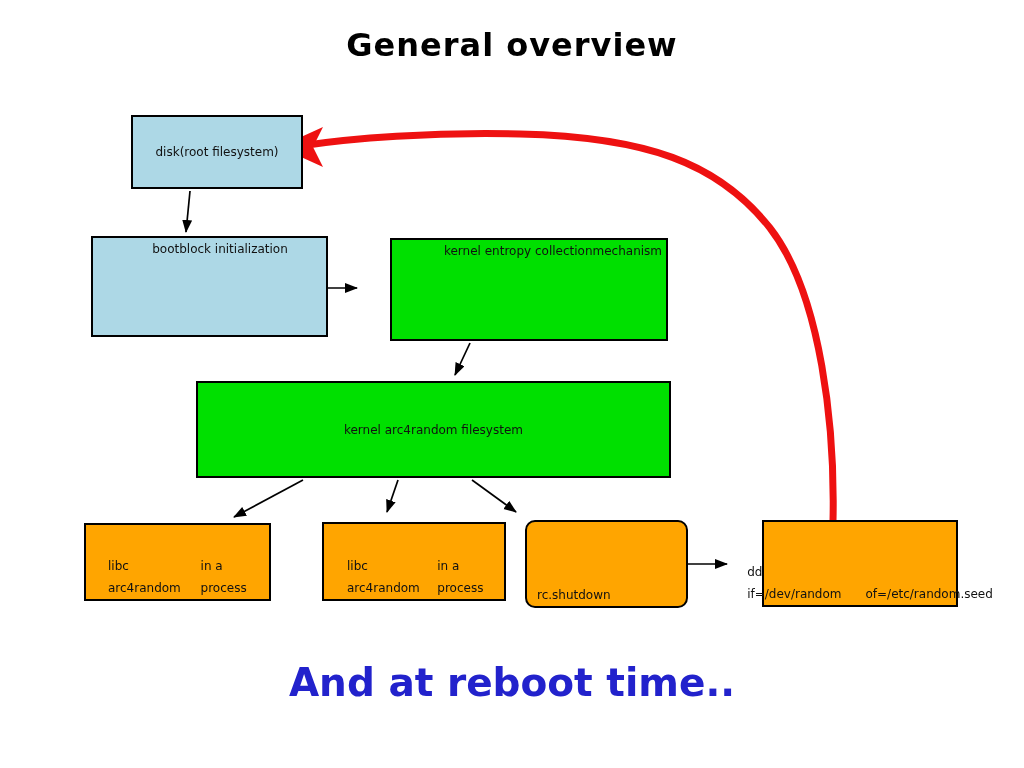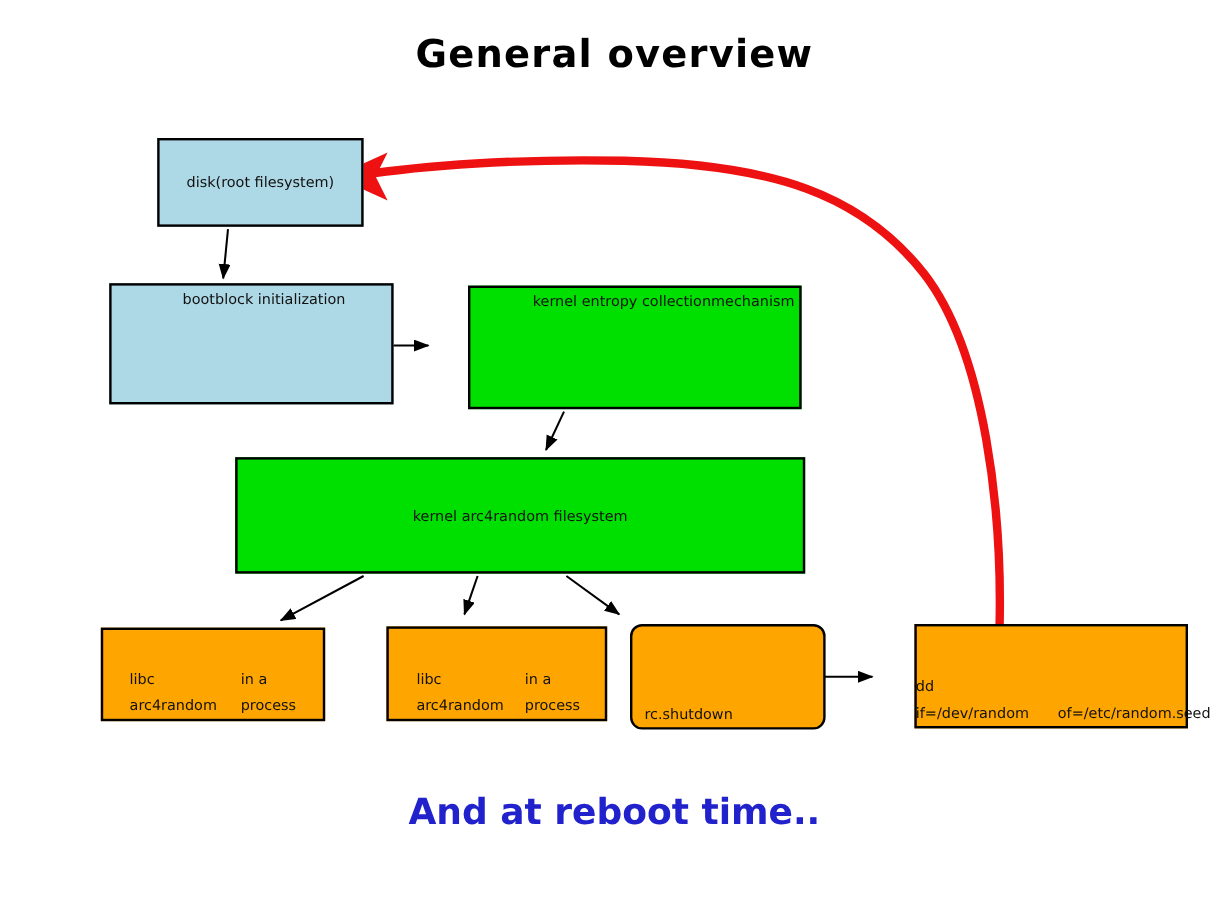--- a/index.html
+++ b/index.html
@@ -18,21 +18,21 @@
     text-align: center;
     font-size: 32px;
     font-weight: bold;
     letter-spacing: 1px;
     color: #000;
   }
   .footer {
     position: absolute;
     left: 0; right: 0; top: 660px;
     text-align: center;
-    font-size: 30px;
+    font-size: 39px;
     font-weight: bold;
     color: var(--footer-blue, #2222cc);
   }
   #arrows {
     position: absolute;
     left: 0; top: 0;
     z-index: 1;
     pointer-events: none;
   }
   #arrows line { stroke: var(--arrow-black, #000); stroke-width: 1.7px; }
@@ -57,21 +57,21 @@
   .orange { background: var(--box-orange, #ffa500); align-items: flex-end; }
   .center { text-align: center; align-items: center; }
   .top-align { justify-content: flex-start; padding-top: 12px; }
   #disk       { left: 103px; top: 115px; width: 172px; height:  74px; }
   #bootblock  { left:  63px; top: 236px; width: 237px; height: 101px; padding-left: 21px; }
   #entropy    { left: 362px; top: 238px; width: 278px; height: 103px; padding-left: 48px; }
   #arc4random { left: 168px; top: 381px; width: 475px; height:  97px; }
   #libc1      { left:  56px; top: 523px; width: 187px; height:  78px; padding-left: 22px; }
   #libc2      { left: 294px; top: 522px; width: 184px; height:  79px; padding-left: 23px; }
   #rcshutdown { left: 497px; top: 520px; width: 163px; height:  88px; padding-left: 10px; border-radius: 10px; }
-  #dd         { left: 734px; top: 520px; width: 228px; height:  87px; padding-left: 20px; }
+  #dd         { left: 734px; top: 520px; width: 196px; height:  87px; padding-left: 20px; }
   #dd .indent { padding-left: 24px; }
 </style>
 </head>
 <body>
 
 <div id="stage" style="--box-blue: #add8e6; --box-green: #00e000; --box-orange: #ffa500; --arrow-red: #ee1111; --arrow-black: #000000; --footer-blue: #2222cc; --text: #111111;">
 
   <div class="title">General overview</div>
 
   <svg id="arrows" width="1024" height="768" viewBox="0 0 1024 768">

